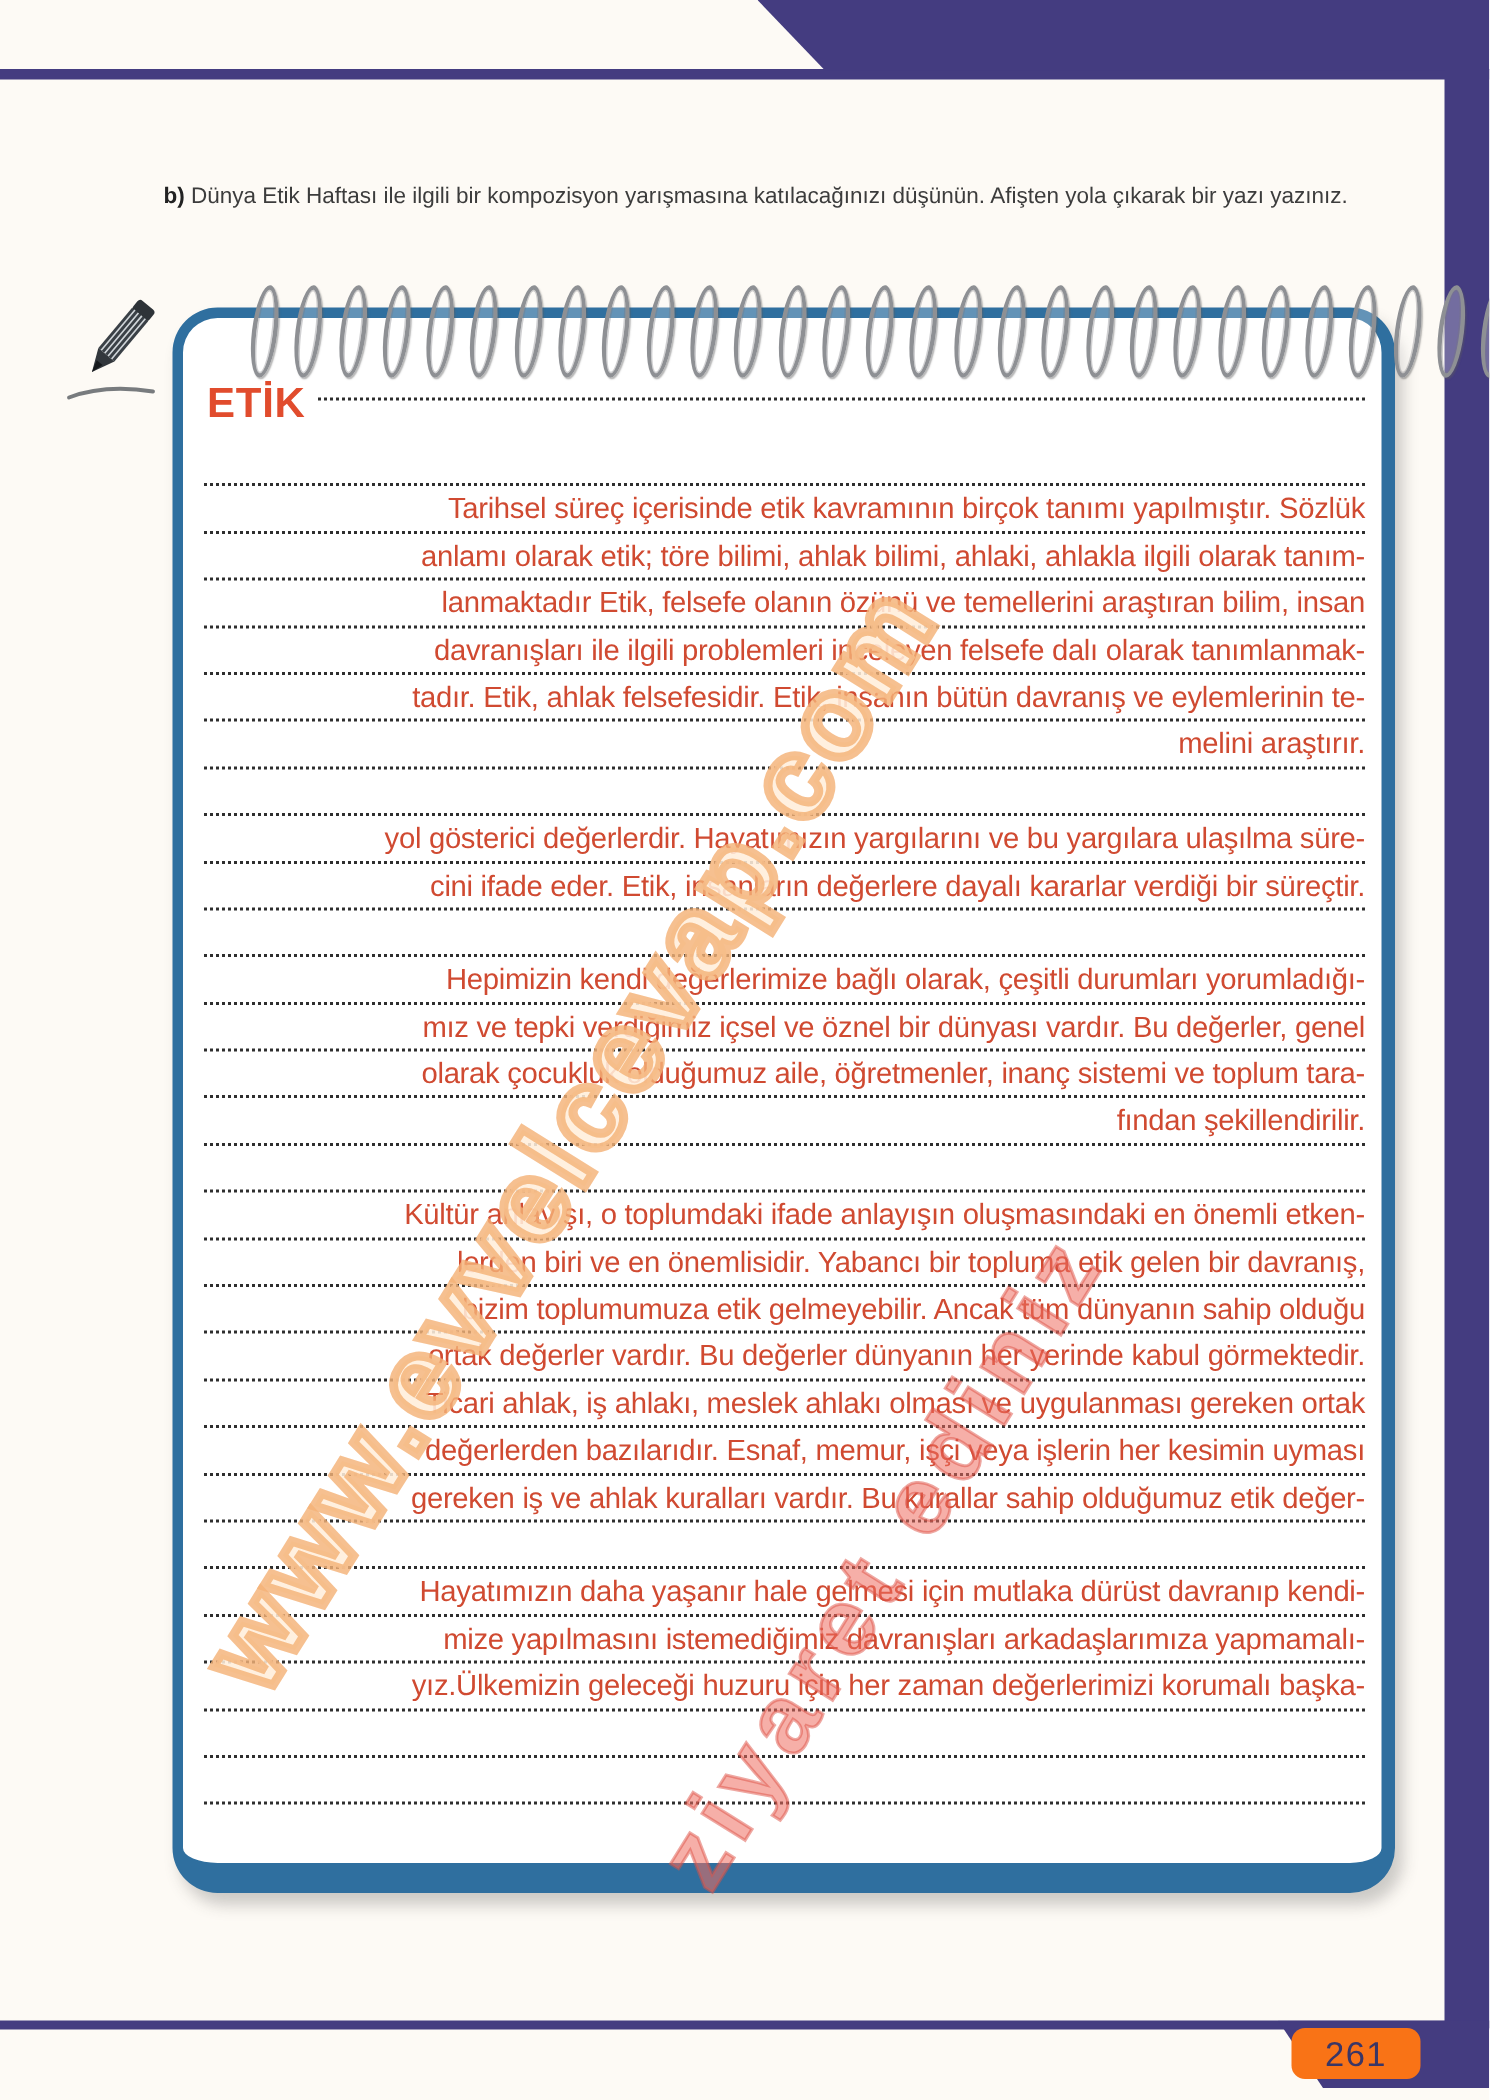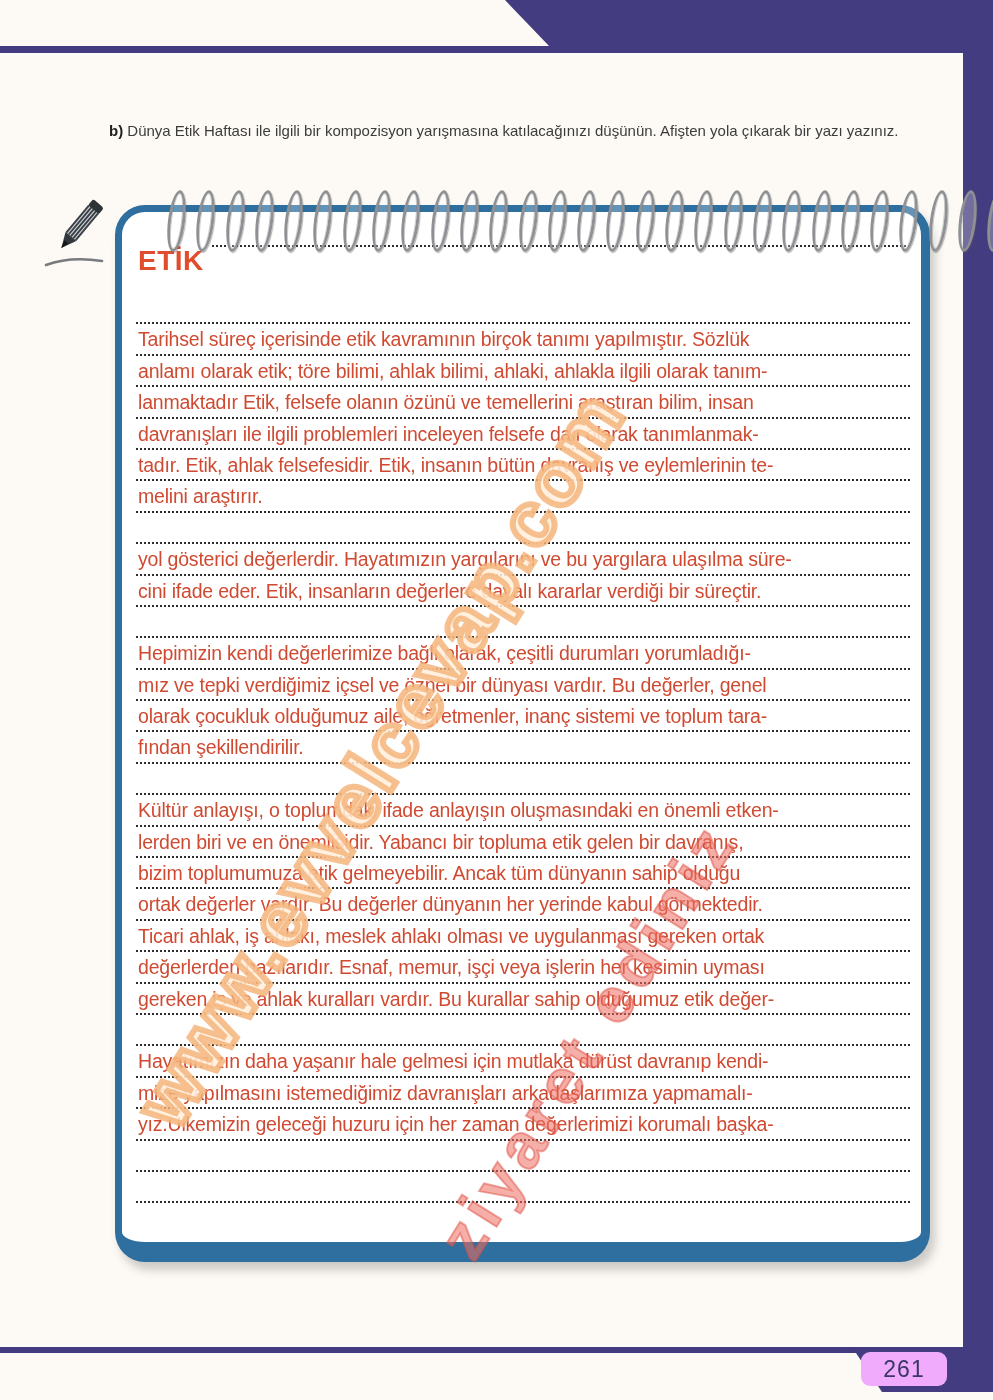--- a/index.html
+++ b/index.html
@@ -15,21 +15,21 @@
     clip-path:polygon(0 0,100% 0,100% 100%,45px 100%);
   }
   .right-strip{position:absolute; top:46px; right:0; width:30px; height:1306px; background:#443c80;}
   .bottom-line{position:absolute; top:1347px; left:0; width:993px; height:6px; background:#443c80;}
   .page-tab{
     position:absolute; top:1347px; right:0; width:141px; height:45px; background:#443c80;
     clip-path:polygon(0 0,100% 0,100% 100%,30px 100%);
   }
   .page-badge{
     position:absolute; top:1352px; right:46px; width:86px; height:34px;
-    background:#f0abfc; border-radius:9px;
+    background:#f97316; border-radius:9px;
     display:flex; align-items:center; justify-content:center;
     font-size:23px; color:#3a3666; letter-spacing:1px;
   }
   
   .instruction{
     position:absolute; top:98px; left:73px; width:866px;
     font-size:15px; line-height:36px; color:#3c3c3c; text-indent:36px;
   }
   .instruction b{color:#222;}
   
@@ -44,27 +44,27 @@
   }
   .coils{position:absolute; left:168px; top:190px; width:706px; display:flex; z-index:6;}
   .coil{
     flex:none; width:11px; height:56px; margin-right:12.3px;
     border:3.2px solid #8e9094; border-radius:50%;
     background:rgba(255,255,255,0.25);
     box-shadow:1px 1px 1px rgba(90,90,90,0.45), inset 0 0 0 1px rgba(120,120,125,0.35);
     transform:rotate(7deg);
   }
   .nb-content{position:absolute; left:136px; top:245px; width:774px; z-index:3;}
-  .nb-title-row{display:flex; align-items:flex-start; height:48px;}
+  .nb-title-row{display:flex; align-items:center; height:48px;}
   .nb-title{
     font-size:28px; font-weight:bold; color:#e14c2d; letter-spacing:0.5px; padding-left:2px;
   }
   .nb-title-dots{flex:1; border-bottom:2.5px dotted #2e2e2e; margin:0 0 7px 8px; height:0;}
   .nb-line{
-    height:29.4px; border-bottom:2.5px dotted #2e2e2e; overflow:visible;
+    height:29.4px; border-bottom:2.5px dotted #2e2e2e; overflow:visible;text-align:right;
   }
   .nb-line span{
     display:block; white-space:nowrap; line-height:31px;
     font-size:19.5px; color:#d04a31; letter-spacing:-0.2px; padding-left:2px;
   }
   
   .wm{position:absolute; z-index:7; pointer-events:none; font-weight:bold; white-space:nowrap;}
   .wm1{
     left:155px; top:1075px; font-size:76px; letter-spacing:4px;
     color:rgba(255,238,219,0.88);

